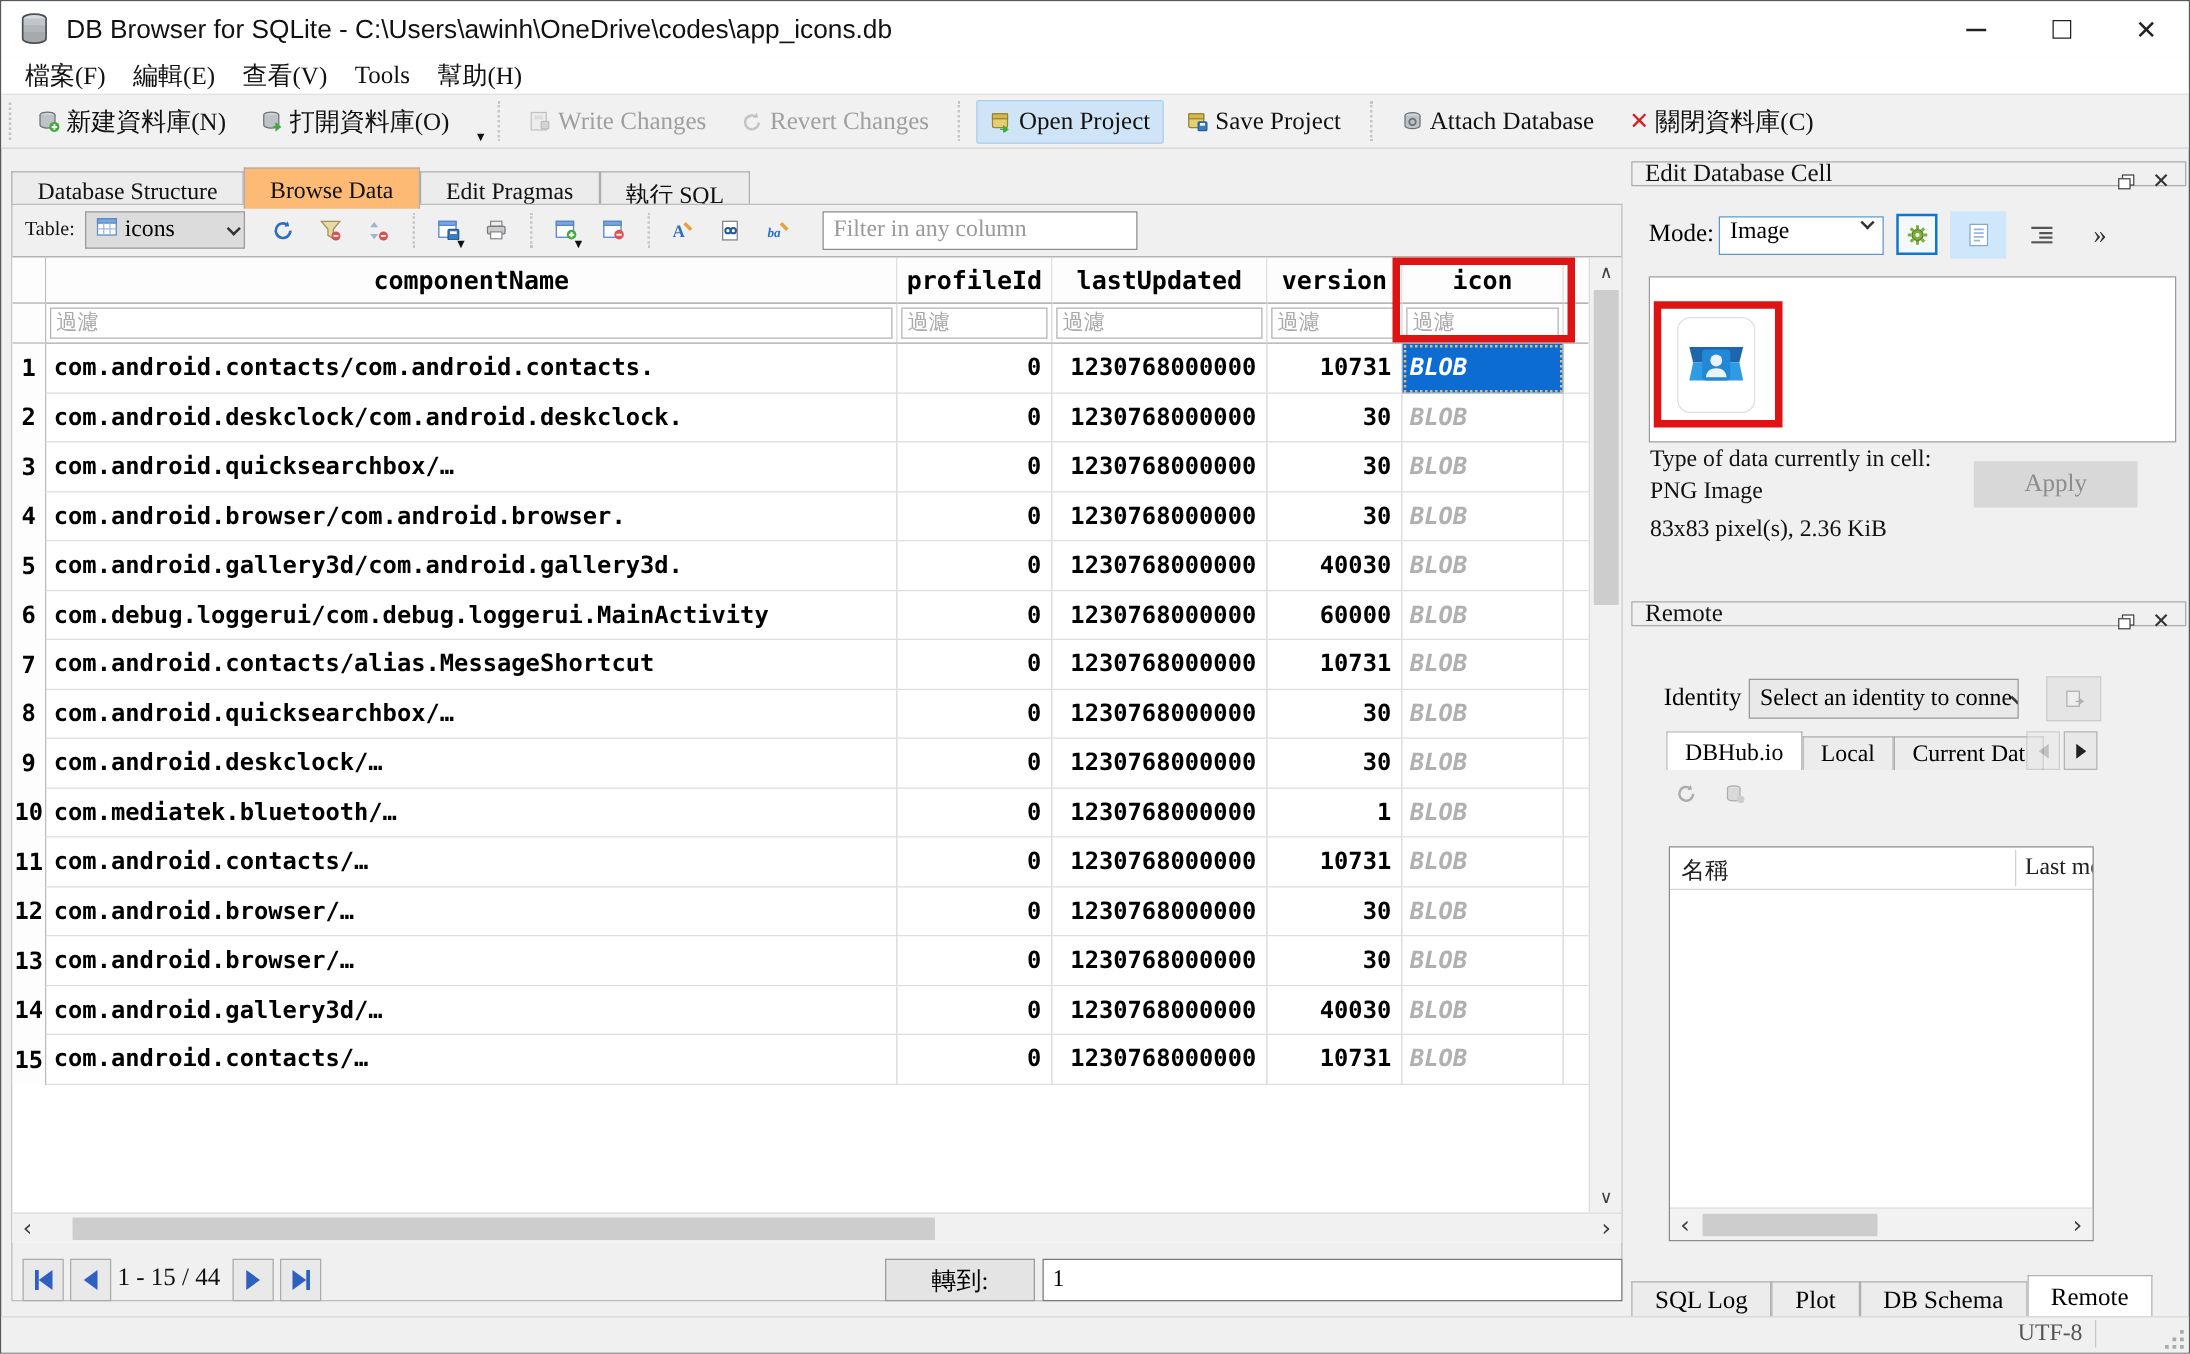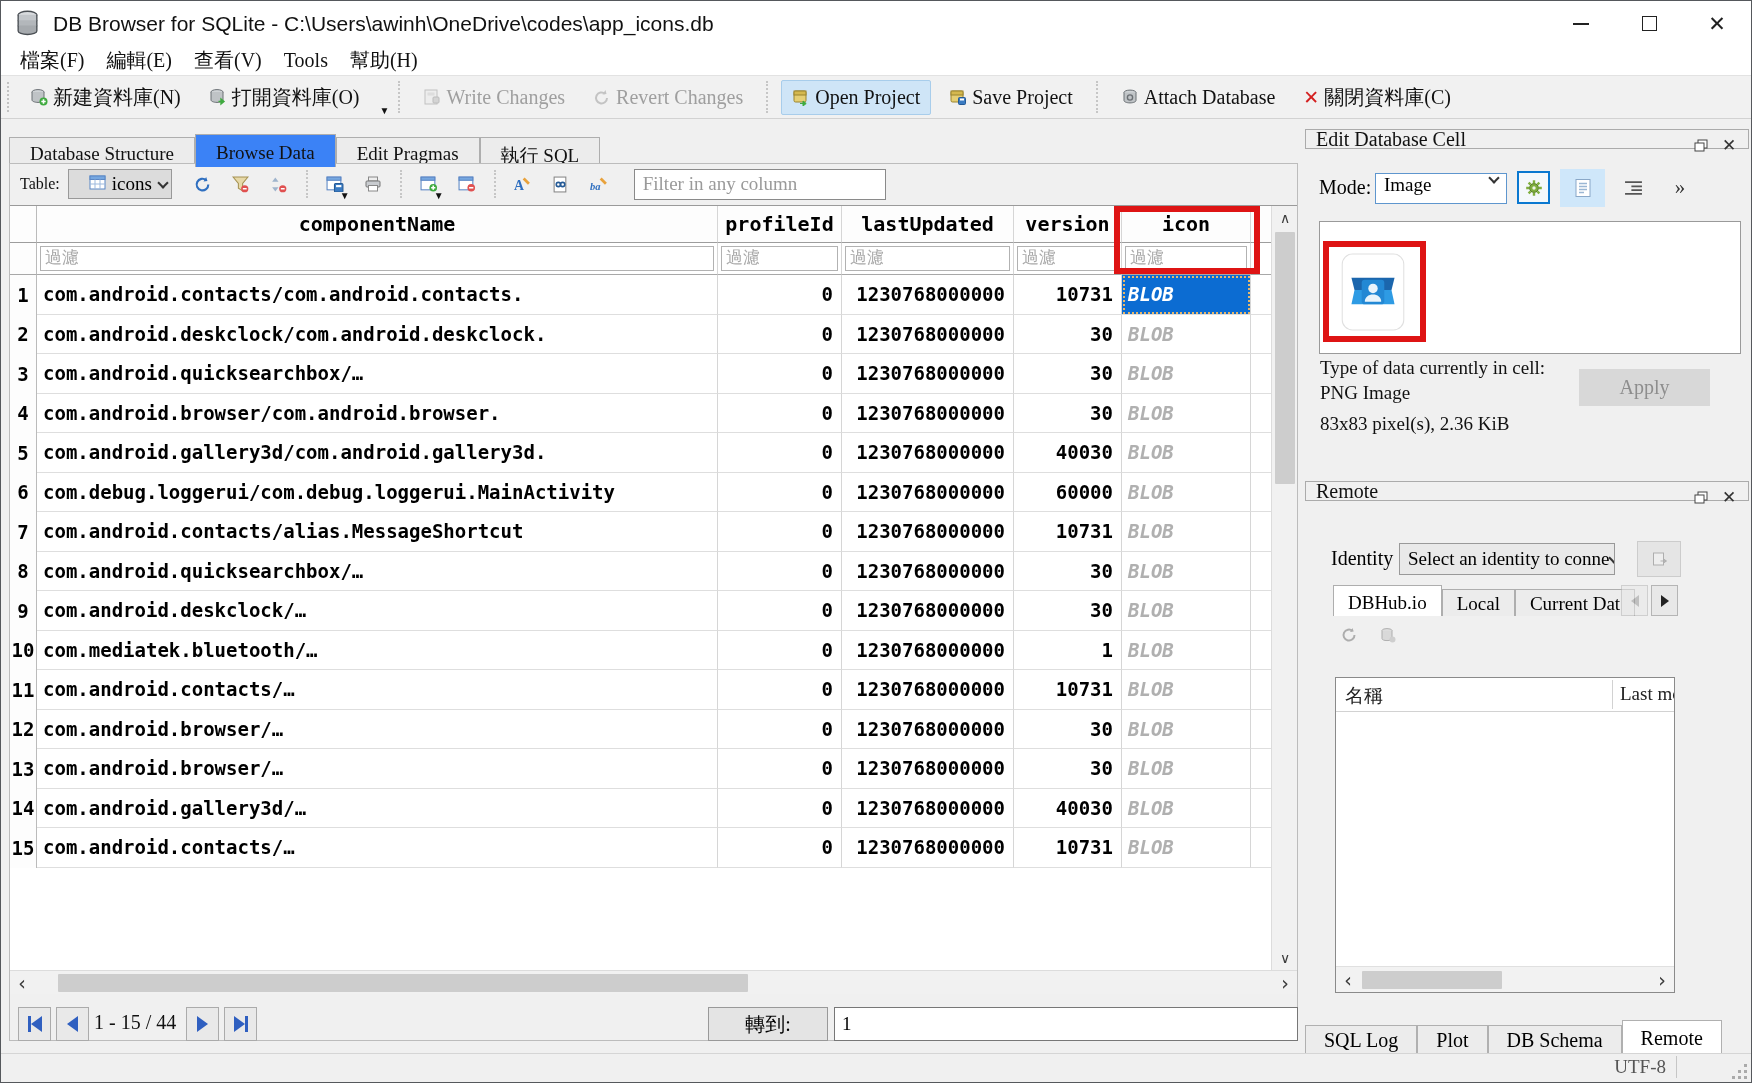--- a/index.html
+++ b/index.html
@@ -28,27 +28,27 @@
   .tbbtn.disabled { color:#9f9f9f; }
   .tbbtn.disabled svg { opacity:.45; filter:grayscale(1); }
   .tbbtn.highlight { background:#cfe5f7; border:1px solid #a8cdeb; }
   .tbdrop { font-size:10px; color:#111; margin-left:6px; align-self:flex-end; padding-bottom:2px; }
   .badge { position:relative; display:inline-block; line-height:0; }
   .closex { color:#d42020; font-weight:bold; font-size:19px; font-family:"DejaVu Sans", sans-serif; line-height:18px; }
 
   
   .tabbar { position:absolute; top:133px; left:8px; display:flex; align-items:flex-end; }
   .mtab { font-size:19px; color:#111; background:#ececec; border:1px solid #aeaeae; border-bottom:none; padding:5px 20px 5px 20px; margin-right:0; height:30px; }
-  .mtab.active { background:#3b82f6; height:33px; position:relative; z-index:3; padding-top:7px; }
+  .mtab.active { background:#fdba74; height:33px; position:relative; z-index:3; padding-top:7px; }
 
   
   .content-frame { position:absolute; top:162px; left:8px; width:1289px; height:878px; background:#f0f0f0; border:1px solid #bcbcbc; }
   .controls-row { position:absolute; top:0; left:0; right:0; height:40px; display:flex; align-items:center; padding-left:10px; }
   .lbl { font-size:16px; color:#111; }
-  .tbl-select { display:flex; align-items:center; gap:6px; background:#dcdcdc; border:1px solid #999; height:30px; padding:0 4px 0 20px; margin-left:8px; width:104px; }
+  .tbl-select { display:flex; align-items:center; gap:6px; background:#dcdcdc; border:1px solid #999; height:30px; padding:0 4px 0 8px; margin-left:8px; width:128px; }
   .tbl-select .txt { font-size:19px; flex:1; }
   .chev { display:inline-block; border:solid #333; border-width:0 2px 2px 0; padding:3px; transform:rotate(45deg); margin-bottom:3px; }
   .cicon { width:34px; height:30px; display:flex; align-items:center; justify-content:center; position:relative; margin:0 2px; }
   .cicon .tbdrop { position:absolute; bottom:-4px; right:2px; }
   .csep { width:1px; height:28px; border-left:2px dotted #c6c6c6; margin:0 8px; }
   .filter-input { margin-left:16px; width:252px; height:31px; border:1px solid #8a8a8a; background:#fff; font-family:"Liberation Serif", serif; font-size:19px; color:#333; padding:0 8px; }
   .filter-input::placeholder { color:#9a9a9a; opacity:1; }
 
   
   .grid-frame { position:absolute; top:41px; left:0; right:0; height:789px; background:#fff; border-top:1px solid #9a9a9a; }

